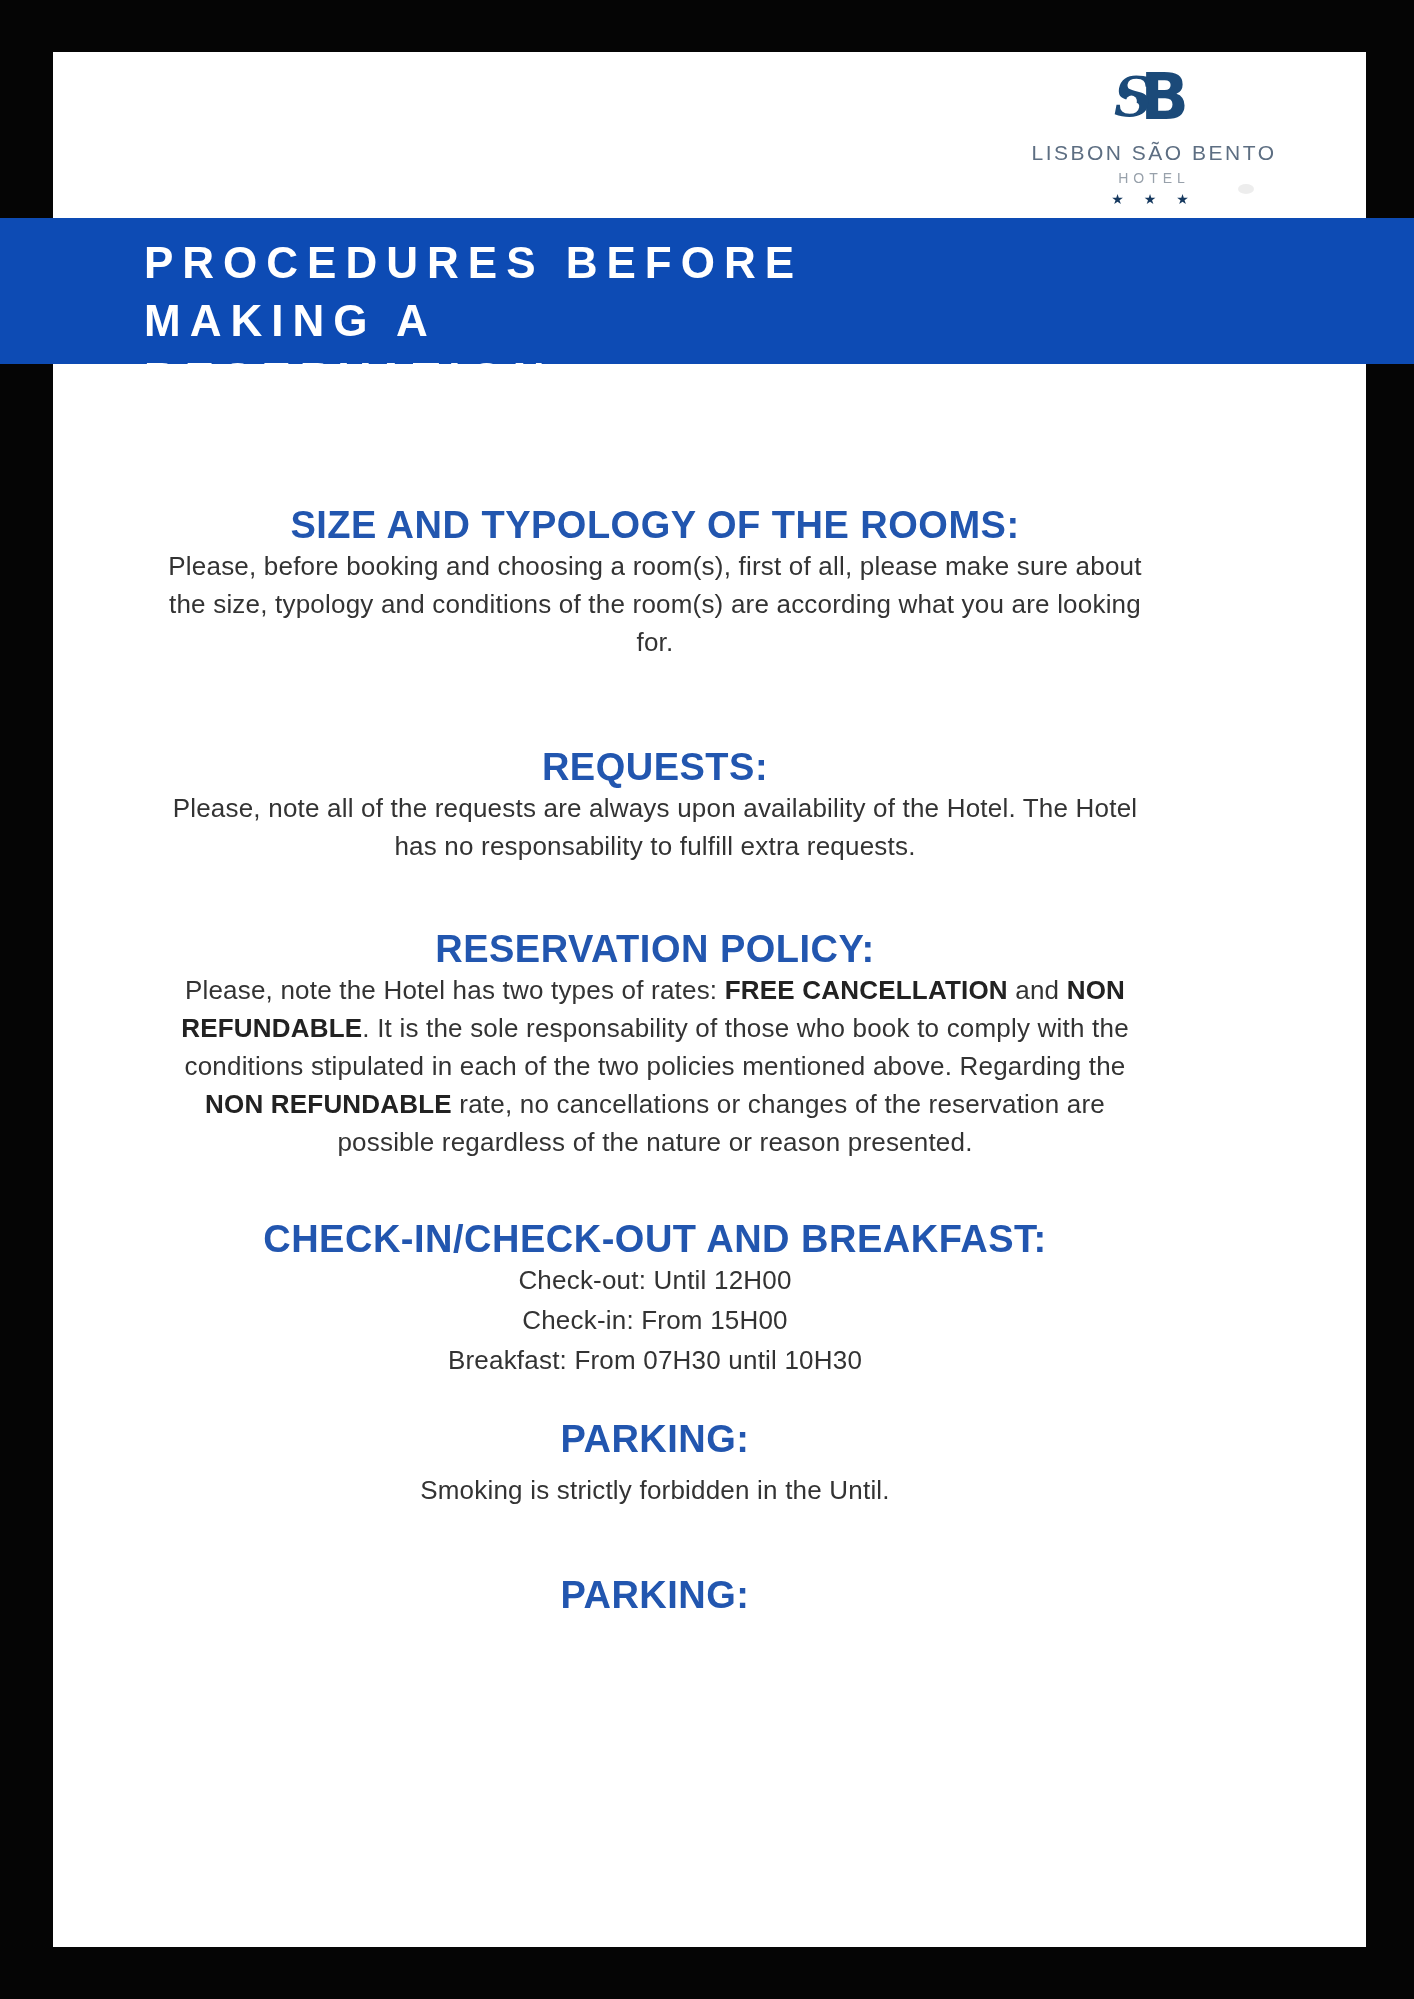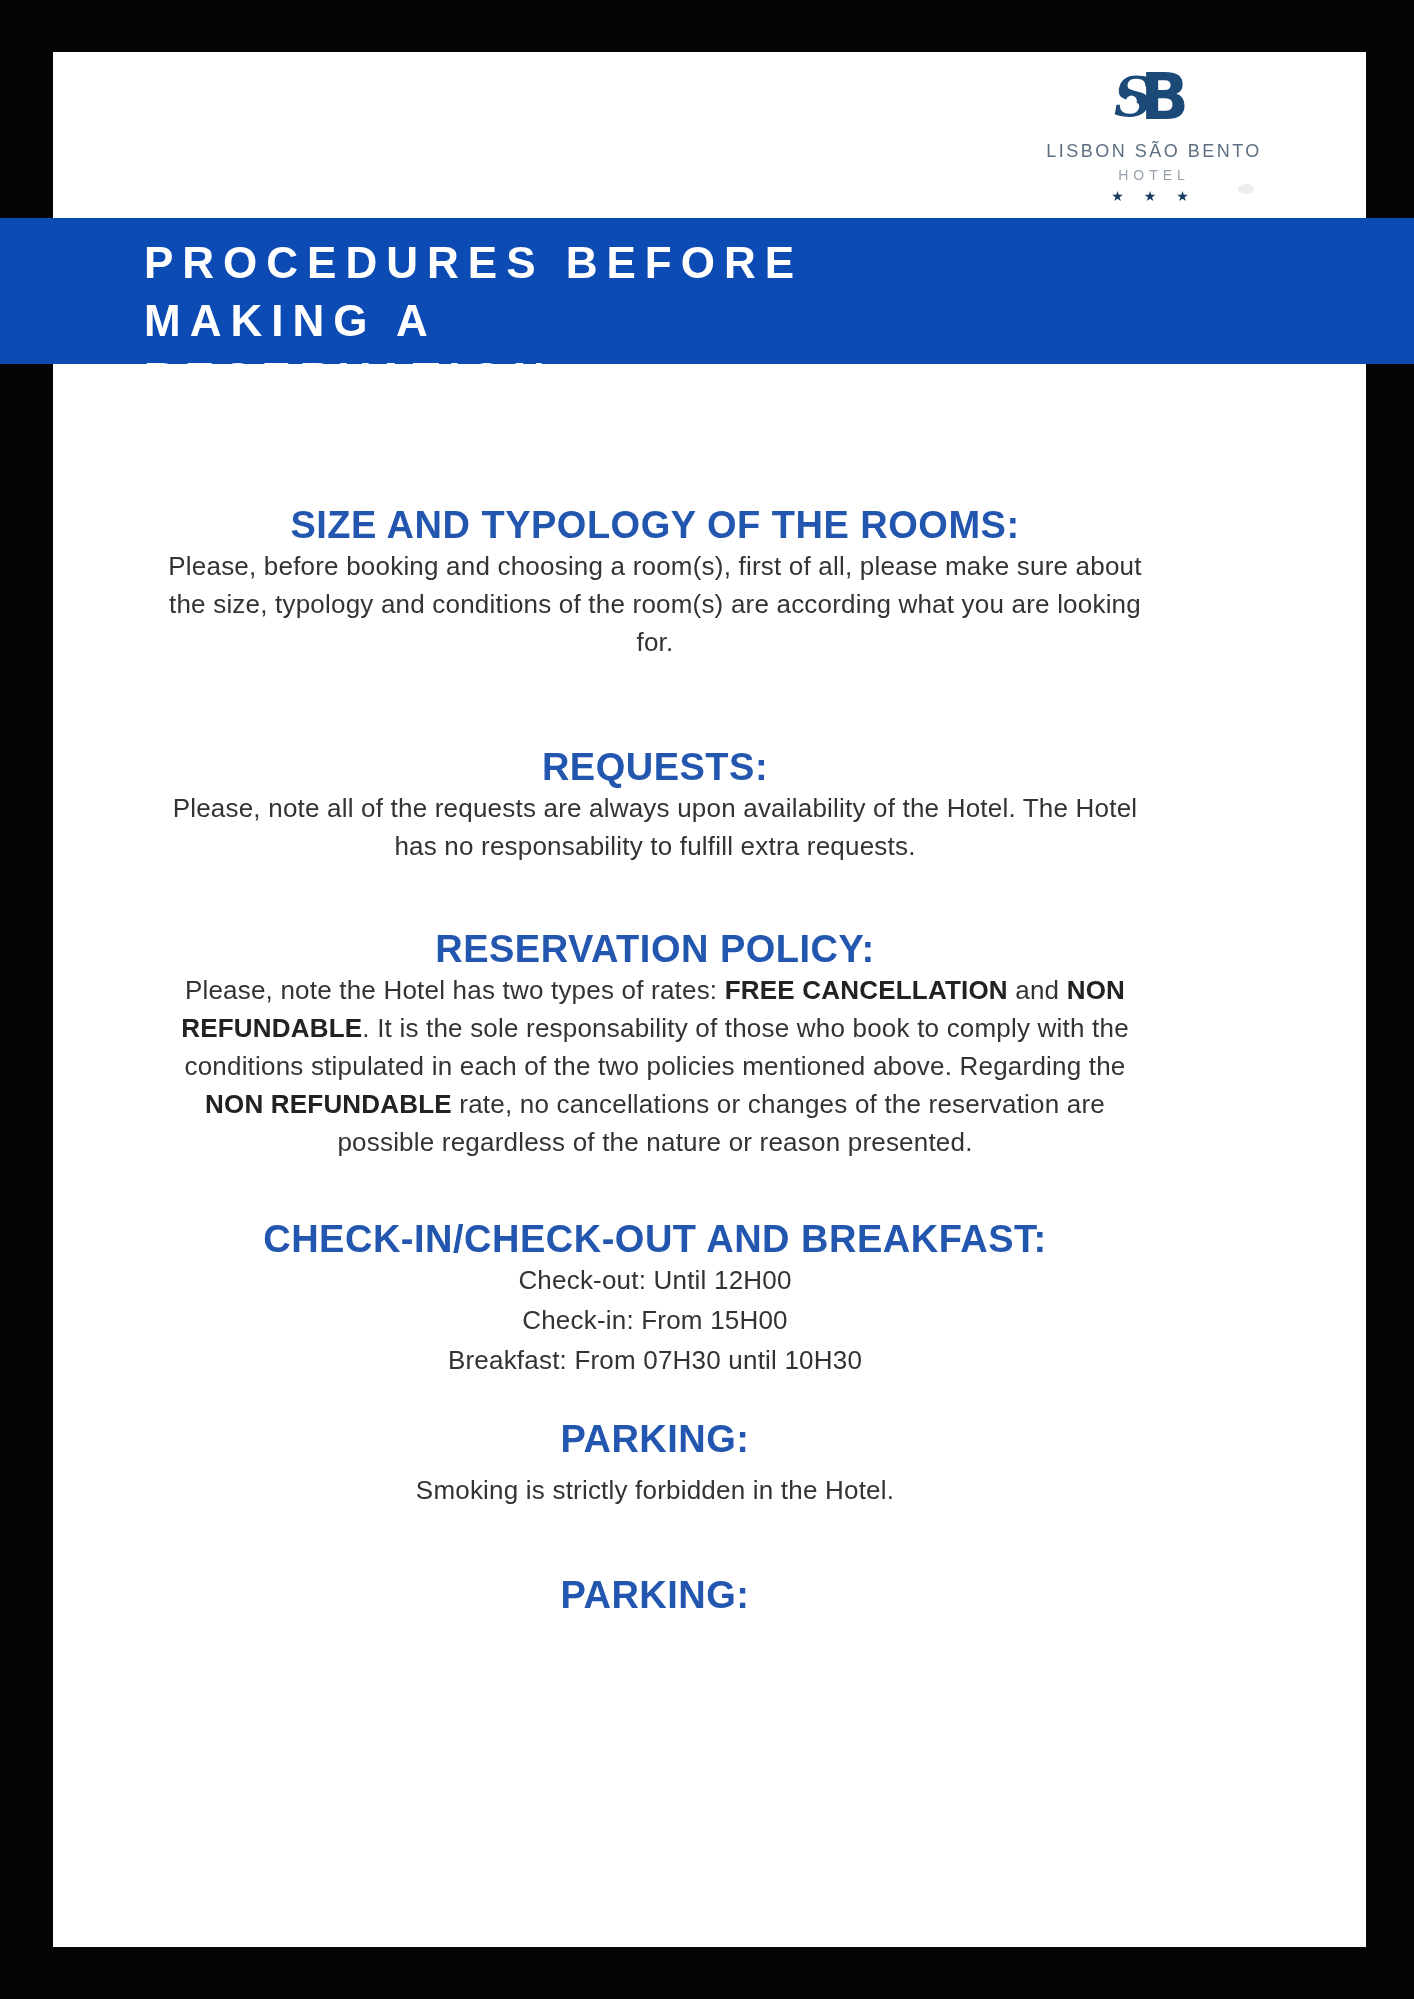--- a/index.html
+++ b/index.html
@@ -31,21 +31,21 @@
   
   .brand{
     position:absolute;
     left:951px;top:6px;
     width:300px;
     text-align:center;
   }
   .brand .monogram{display:inline-block;}
   .brand .name{
     margin-top:6px;
-    font-size:18px;
+    font-size:21px;
     letter-spacing:2.5px;
     color:var(--logo-name);
     white-space:nowrap;
   }
   .brand .sub{
     margin-top:5px;
     font-size:14px;
     letter-spacing:5px;
     color:var(--logo-sub);
   }
@@ -158,21 +158,21 @@
           <h2>CHECK-IN/CHECK-OUT AND BREAKFAST:</h2>
           <div class="body">
             <p><span>Check-out: Until 12H00</span></p>
             <p><span>Check-in: From 15H00</span></p>
             <p><span>Breakfast: From 07H30 until 10H30</span></p>
           </div>
         </section>
         <section class="sec">
           <h2>PARKING:</h2>
           <div class="body">
-            <p><span>Smoking is strictly forbidden in the Hotel.</span></p>
+            <p><span>Smoking is strictly forbidden in the Until.</span></p>
           </div>
         </section>
         <section class="sec">
           <h2>PARKING:</h2>
         </section>
       </div>
 
   </div>
 
   <div class="banner">

